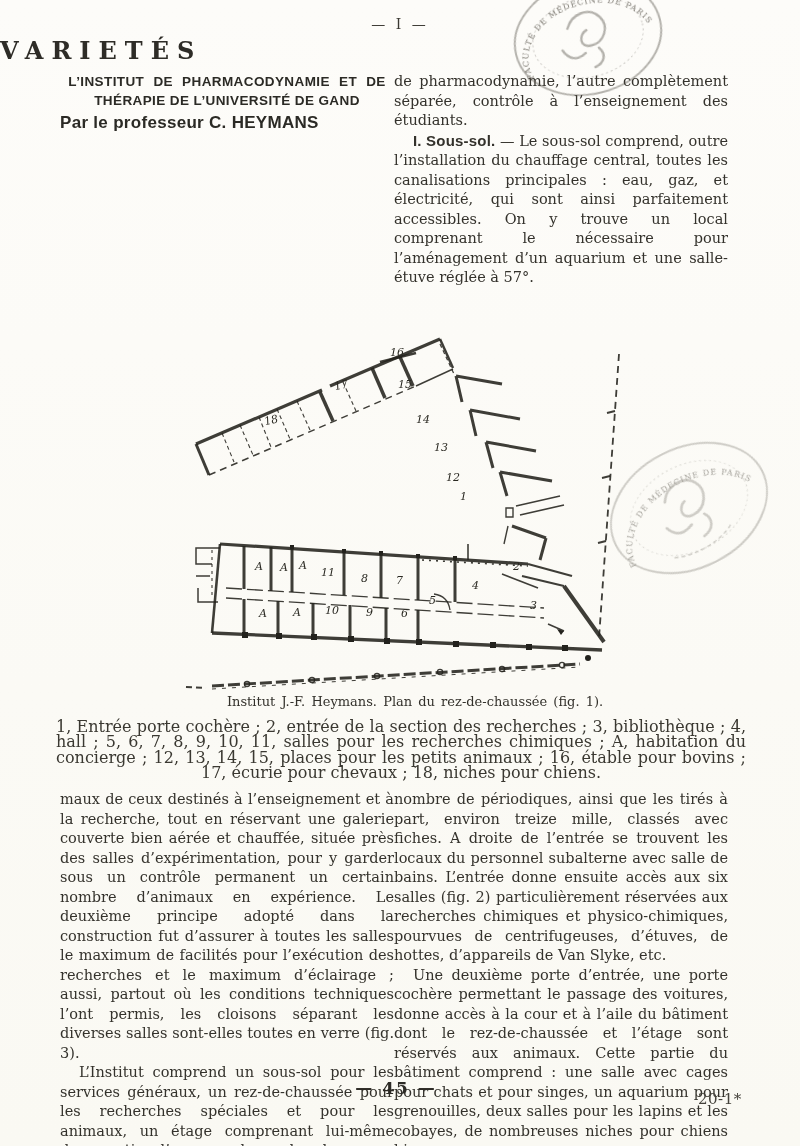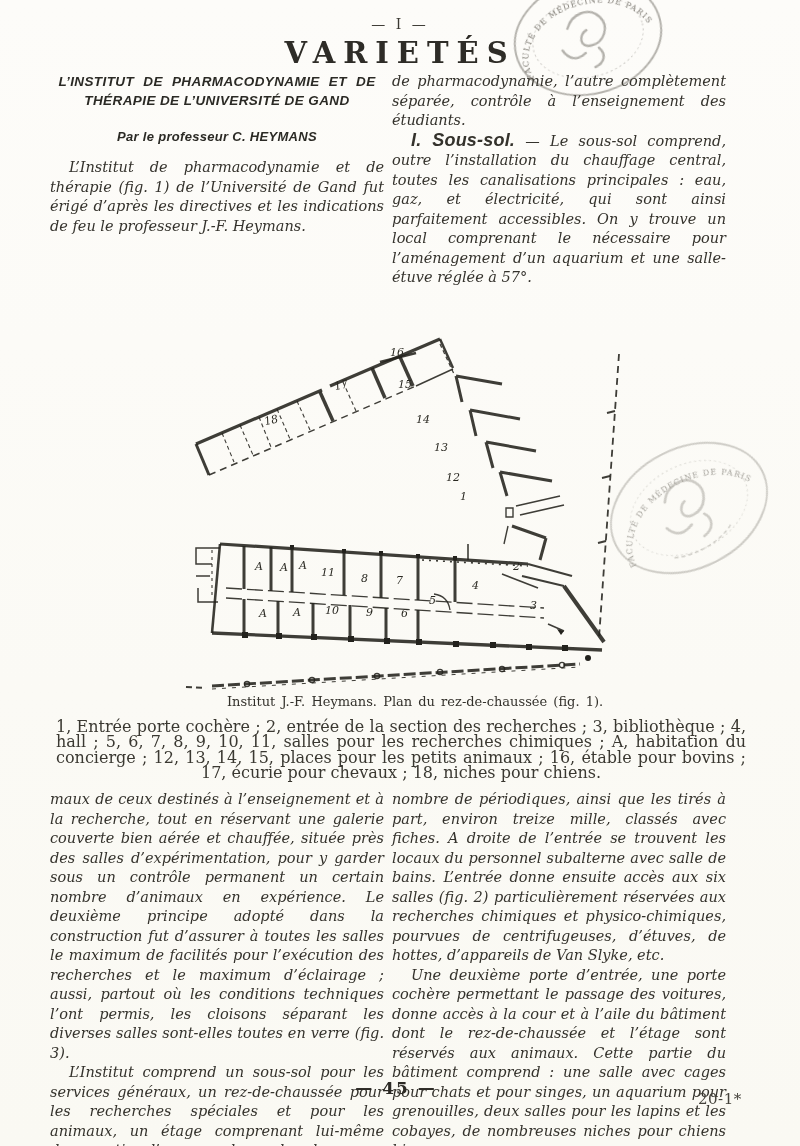--- a/index.html
+++ b/index.html
@@ -4,38 +4,38 @@
 <style>
   html,body{margin:0;padding:0;background:#ffffff;}
   .page{
     position:relative;width:800px;height:1146px;overflow:hidden;
     background:linear-gradient(180deg,#fdfcf9 0%,#fbfaf5 60%,#faf9f3 100%);
     font-family:"DejaVu Serif",serif;color:#35332d;
   }
   
   .folio{position:absolute;top:16px;left:0;width:800px;text-align:center;
     font-size:14px;letter-spacing:3px;color:#3a3832;}
-  .rubric{position:absolute;top:36px;left:0;width:800px;text-align:center;
-    font-size:29px;letter-spacing:8px;font-weight:600;color:#2e2c27;}
-  
-  .cols{position:absolute;left:50px;width:676px;display:flex;gap:8px;font-style:italic;}
+  .rubric{position:absolute;top:36px;left:0;width:800px;
+    font-size:24px;letter-spacing:8px;font-weight:600;color:#2e2c27;}
+  
+  .cols{position:absolute;left:60px;width:676px;display:flex;}
   .cols-top{top:72px;}
   .cols-bottom{top:790px;}
   .col{width:334px;}
   .art-title{font-family:"Liberation Sans",sans-serif;font-weight:bold;
     font-size:13.5px;line-height:19px;text-align:center;color:#2b2a25;
     letter-spacing:.4px;}
   .art-title .l1{word-spacing:5px;}
   .byline{font-family:"Liberation Sans",sans-serif;font-weight:bold;
-    font-size:13px;text-align:center;margin-top:19px;color:#2b2a25;letter-spacing:.3px;}
+    font-size:17px;text-align:left;margin-top:3px;color:#2b2a25;letter-spacing:.3px;}
   p.body{margin:0;font-size:14.5px;line-height:19.5px;text-align:justify;
     color:#34322c;}
   p.ind{text-indent:19px;}
   .first-para{margin-top:14px !important;}
-  b.runin{font-family:"Liberation Sans",sans-serif;font-size:18px;letter-spacing:.2px;}
+  b.runin{font-family:"Liberation Sans",sans-serif;font-size:15px;letter-spacing:.2px;}
   
   .plan-wrap{position:absolute;left:172px;top:336px;width:480px;height:356px;}
   .plan-wrap svg{display:block;}
   .caption{position:absolute;top:694px;left:0;width:800px;text-align:center;
     font-size:13px;color:#33312b;word-spacing:2px;margin-left:15px;}
   .legend{position:absolute;top:719px;left:56px;width:690px;font-size:16px;
     line-height:15.4px;text-align:justify;text-align-last:center;color:#3a3831;}
   
   .stamp{position:absolute;color:#57534a;}
   .stamp-top{left:498px;top:-28px;transform:rotate(-14deg);opacity:.8;filter:blur(.3px);}
@@ -59,21 +59,20 @@
   <div class="folio">— I —</div>
   <div class="rubric">VARIETÉS</div>
 
   <div class="cols cols-top">
     <div class="col">
       <div class="art-title">
         <div class="l1">L’INSTITUT DE PHARMACODYNAMIE ET DE</div>
         <div class="l2">THÉRAPIE DE L’UNIVERSITÉ DE GAND</div>
       </div>
       <div class="byline">Par le professeur C. HEYMANS</div>
-      <p class="body ind first-para">L’Institut de pharmacodynamie et de thérapie (fig. 1) de l’Université de Gand fut érigé d’après les directives et les indications de feu le professeur J.-F. Heymans.</p>
     </div>
     <div class="col">
       <p class="body">de pharmacodynamie, l’autre complètement séparée, contrôle à l’enseignement des étudiants.</p>
       <p class="body ind"><b class="runin">I. Sous-sol.</b><span> — Le sous-sol comprend, outre l’installation du chauffage central, toutes les canalisations principales : eau, gaz, et électricité, qui sont ainsi parfaitement accessibles. On y trouve un local comprenant le nécessaire pour l’aménagement d’un aquarium et une salle-étuve réglée à 57°.</span></p>
     </div>
   </div>
 
   <div class="plan-wrap">
     <svg width="480" height="356" viewBox="0 0 480 356">
 

